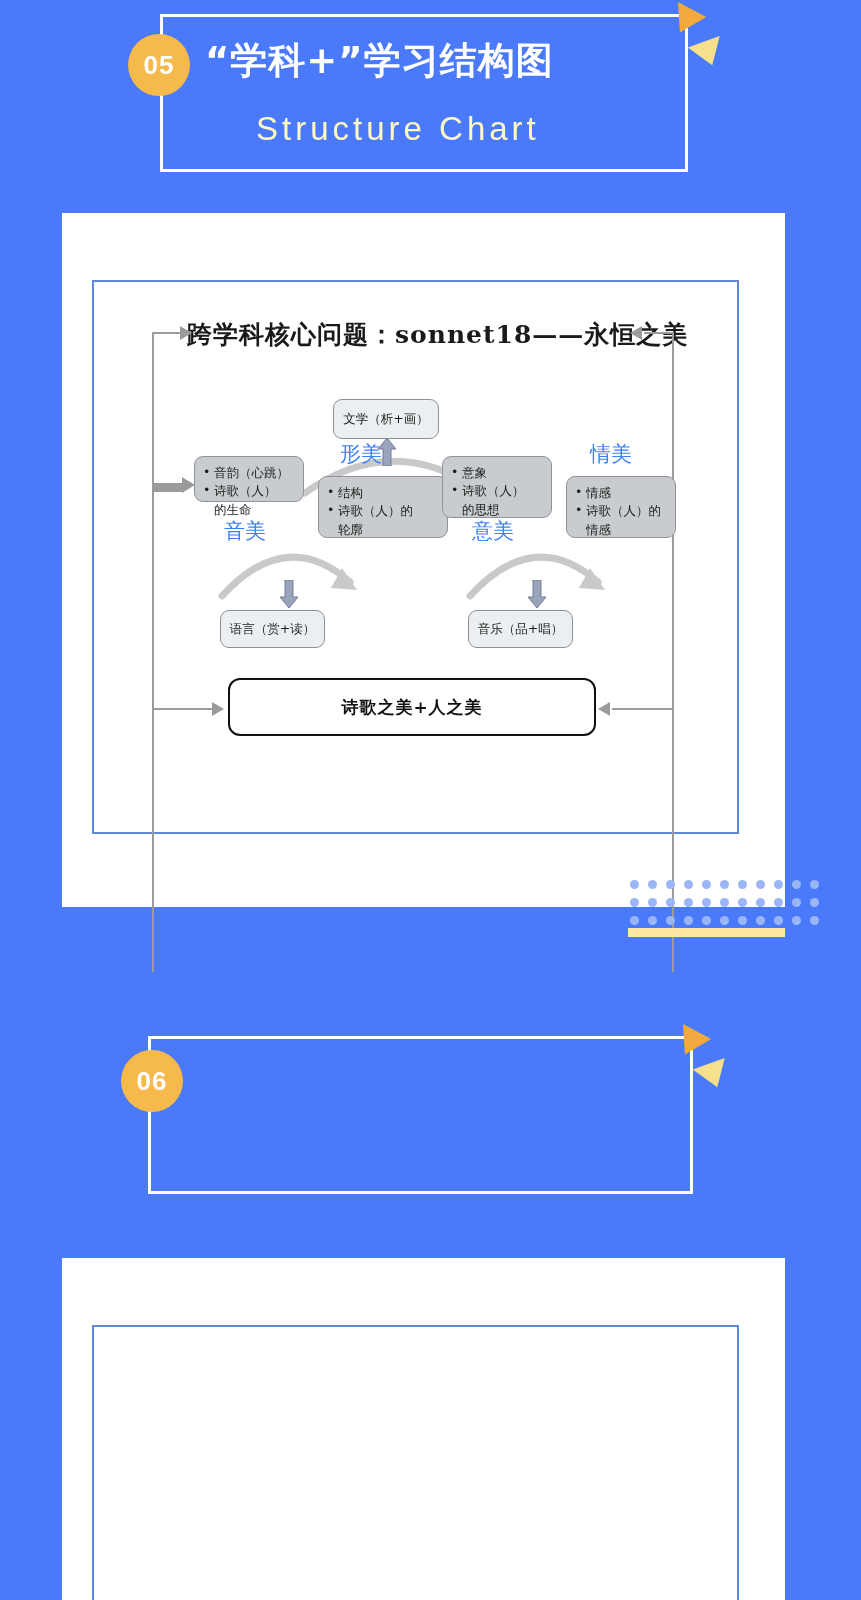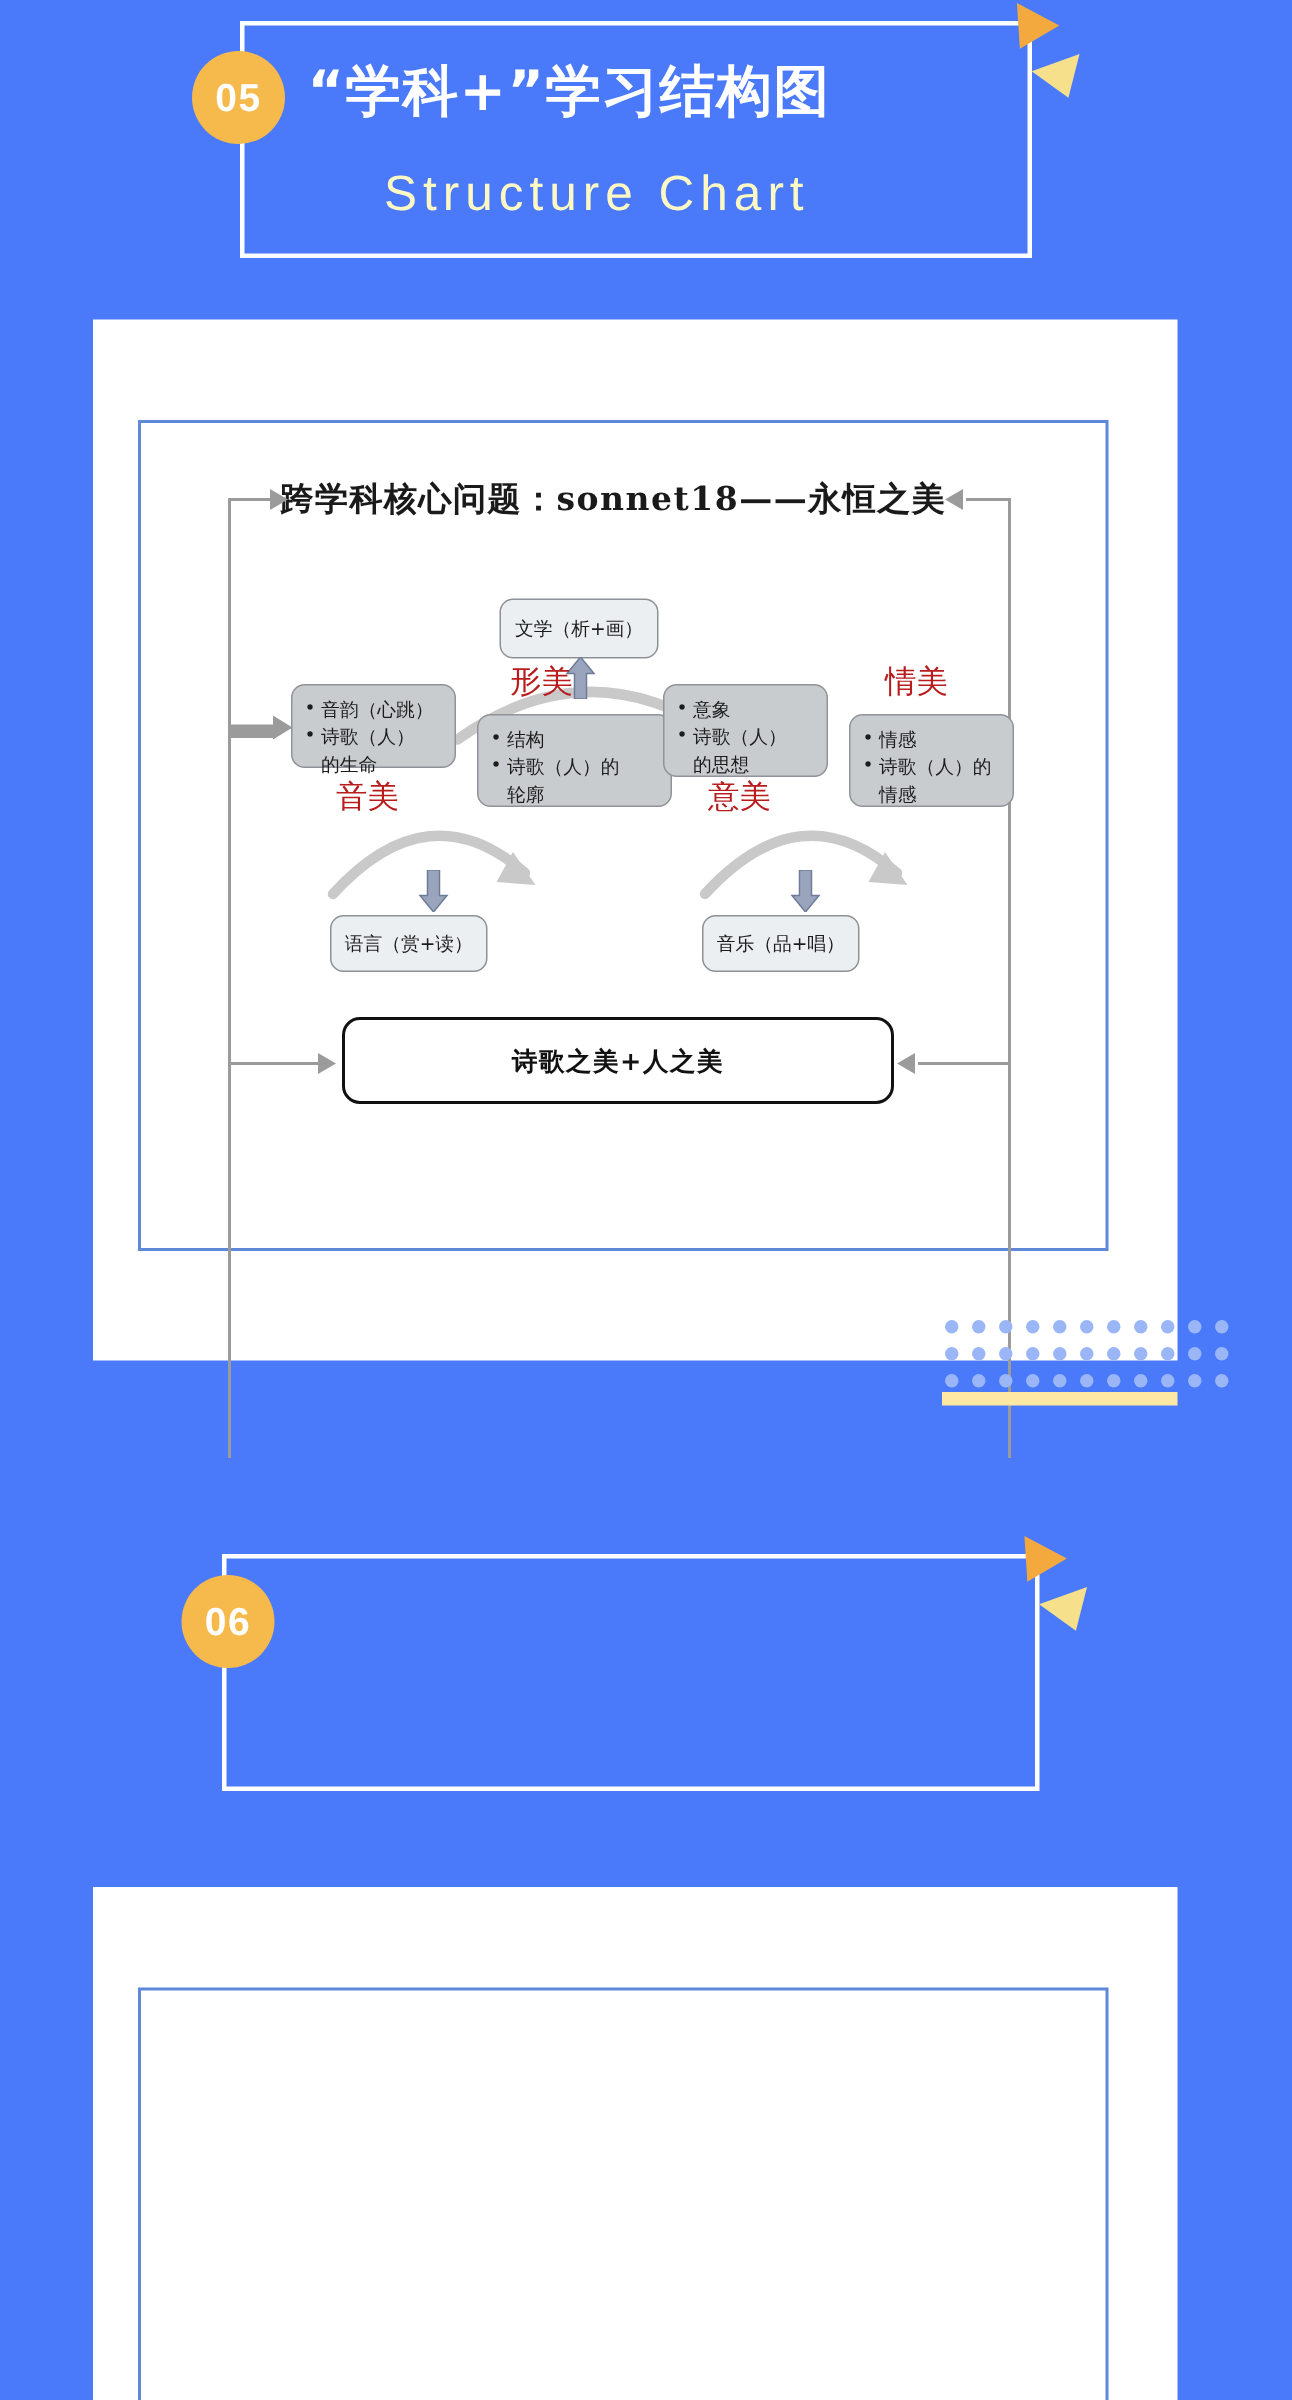--- a/index.html
+++ b/index.html
@@ -38,40 +38,40 @@
   .card-inner-frame{position:absolute;border:2px solid #5f88d8;background:transparent;}
   
   .dots{position:absolute;display:grid;gap:9px;}
   .dots i{display:block;width:9px;height:9px;border-radius:50%;background:#9ab6f7;}
   .yellowbar{position:absolute;background:#ffe8a3;}
   
   .diagram{position:absolute;}
   .dg-title{
     position:absolute;white-space:nowrap;color:#1a1a1a;
     font-weight:bold;font-family:"DejaVu Serif","Liberation Serif",serif;
-    font-size:22px;letter-spacing:1px;
+    font-size:25px;letter-spacing:1px;
   }
   .node{
     position:absolute;box-sizing:border-box;
     background:#eceff1;border:1.6px solid #8d9196;border-radius:9px;
     display:flex;align-items:center;justify-content:center;
     color:#1c1c1c;font-size:12.5px;
     font-family:"DejaVu Sans","Liberation Sans",sans-serif;
   }
   .node.grey{background:#c9ccce;border-color:#90949a;}
   .node.bullets{
     display:block;padding:7px 6px 7px 8px;line-height:1.38;
     font-size:12.5px;
   }
   .node.bullets p{margin:0 0 1px 0;padding-left:11px;position:relative;}
   .node.bullets p:before{content:"•";position:absolute;left:0;top:-1px;}
   .node.bullets p.cont{padding-left:11px;}
   .node.bullets p.cont:before{content:"";}
   .beauty-label{
-    position:absolute;color:#b91c1c;font-size:21px;
+    position:absolute;color:#3b82f6;font-size:21px;
     font-family:Liberation Sans, sans-serif;
     white-space:nowrap;
   }
   .banner-node{
     position:absolute;box-sizing:border-box;background:#ffffff;
     border:2.6px solid #111;border-radius:12px;
     display:flex;align-items:center;justify-content:center;
     font-family:"DejaVu Serif","Liberation Serif",serif;
     font-weight:bold;font-size:17px;color:#111;letter-spacing:1px;
   }
@@ -119,21 +119,21 @@
     <div class="node" style="left:241px;top:119px;width:106px;height:40px;">文学（析+画）</div>
 
     <svg class="curve" style="left:205px;top:155px;" width="190" height="65" viewBox="0 0 190 65">
       <path d="M8 58 Q 95 -4 182 55" stroke="#c9c9c9" stroke-width="7" fill="none" stroke-linecap="round"></path>
       <polygon points="176,40 190,62 164,60" fill="#c9c9c9"></polygon>
     </svg>
     <svg class="curve" style="left:284px;top:158px;" width="22" height="28" viewBox="0 0 22 28">
       <polygon points="11,0 20,11 15,11 15,28 7,28 7,11 2,11" fill="#9aa5bd" stroke="#6f7c99" stroke-width="1"></polygon>
     </svg>
 
-    <div class="node grey bullets" style="left:102px;top:176px;width:110px;height:56px;">
+    <div class="node grey bullets" style="left:102px;top:176px;width:110px;height:46px;">
       <p>音韵（心跳）</p>
       <p>诗歌（人）</p>
       <p class="cont">的生命</p>
     </div>
     <div class="node grey bullets" style="left:226px;top:196px;width:130px;height:62px;">
       <p>结构</p>
       <p>诗歌（人）的</p>
       <p class="cont">轮廓</p>
     </div>
     <div class="node grey bullets" style="left:350px;top:176px;width:110px;height:62px;">

